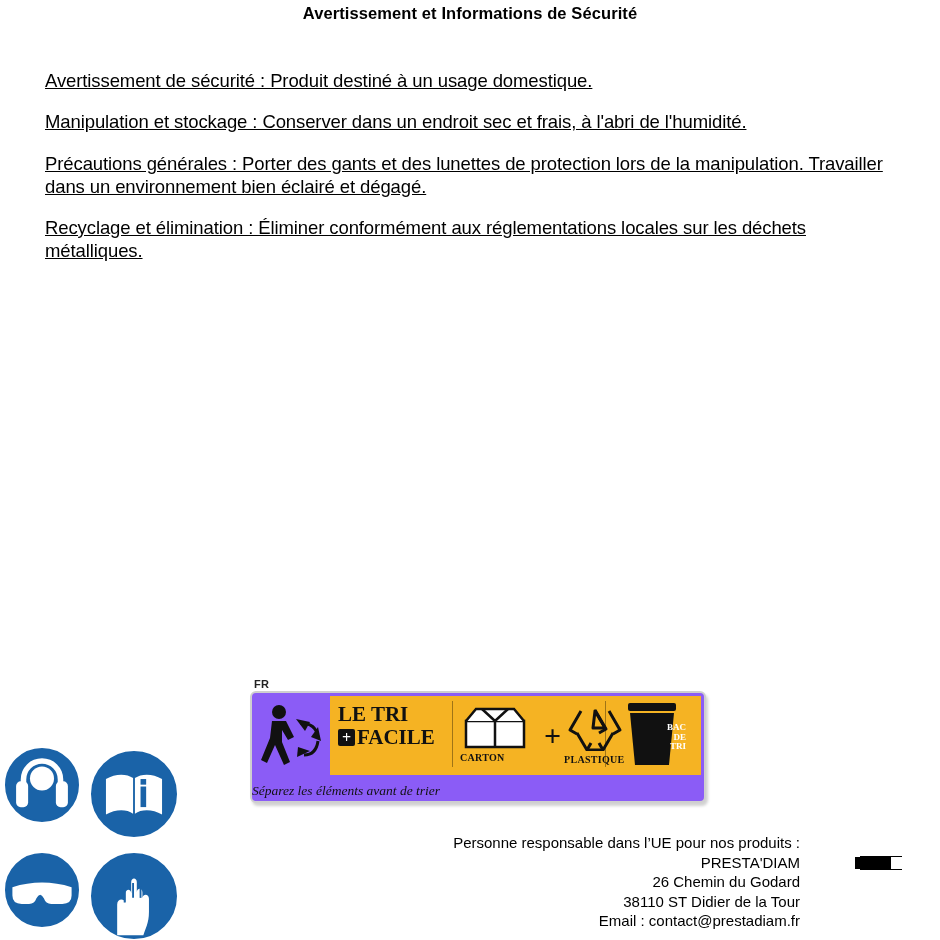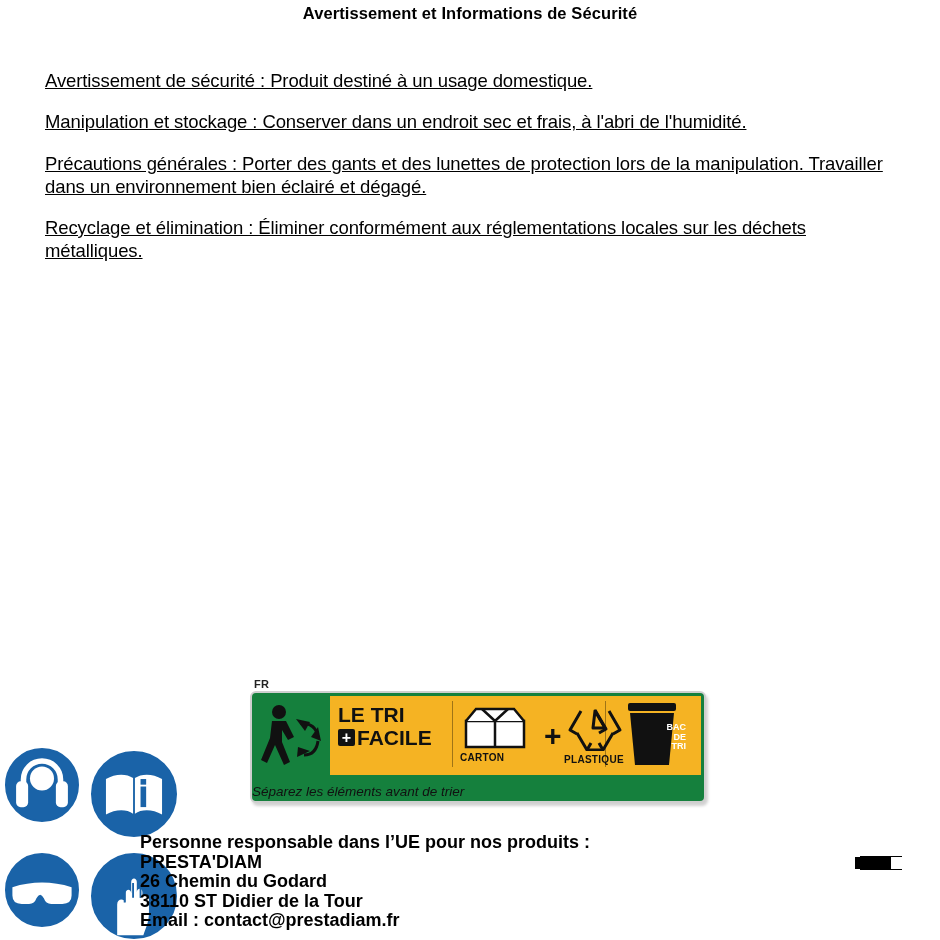--- a/index.html
+++ b/index.html
@@ -84,23 +84,24 @@
     margin-left: 4px;
     margin-bottom: 1px;
     letter-spacing: 0.4px;
   }
   .tri-box {
     position: relative;
     width: 452px;
     height: 108px;
     border: 2px solid #cfcfcf;
     border-radius: 6px;
-    background: #15803d;
+    background: #8b5cf6;
     box-shadow: 2px 3px 3px rgba(0,0,0,0.18);
     overflow: hidden;
+    font-family: Liberation Serif, serif;
   }
   .tri-yellow {
     position: absolute;
     left: 78px;
     top: 3px;
     width: 371px;
     height: 79px;
     background: #f5b323;
   }
   .tri-man {
@@ -174,23 +175,23 @@
     font-size: 13.5px;
     color: #111;
   }
 
   
   .resp {
     position: absolute;
     left: 140px;
     top: 833px;
     width: 660px;
-    text-align: left;
-    font-size: 18px;
-    font-weight: bold;
+    text-align: right;
+    font-size: 15px;
+    font-weight: normal;
     line-height: 19.5px;
   }
   .resp .line { white-space: nowrap; }
 
   
   .ce {
     position: absolute;
     left: 755px;
     top: 818px;
     width: 150px;

